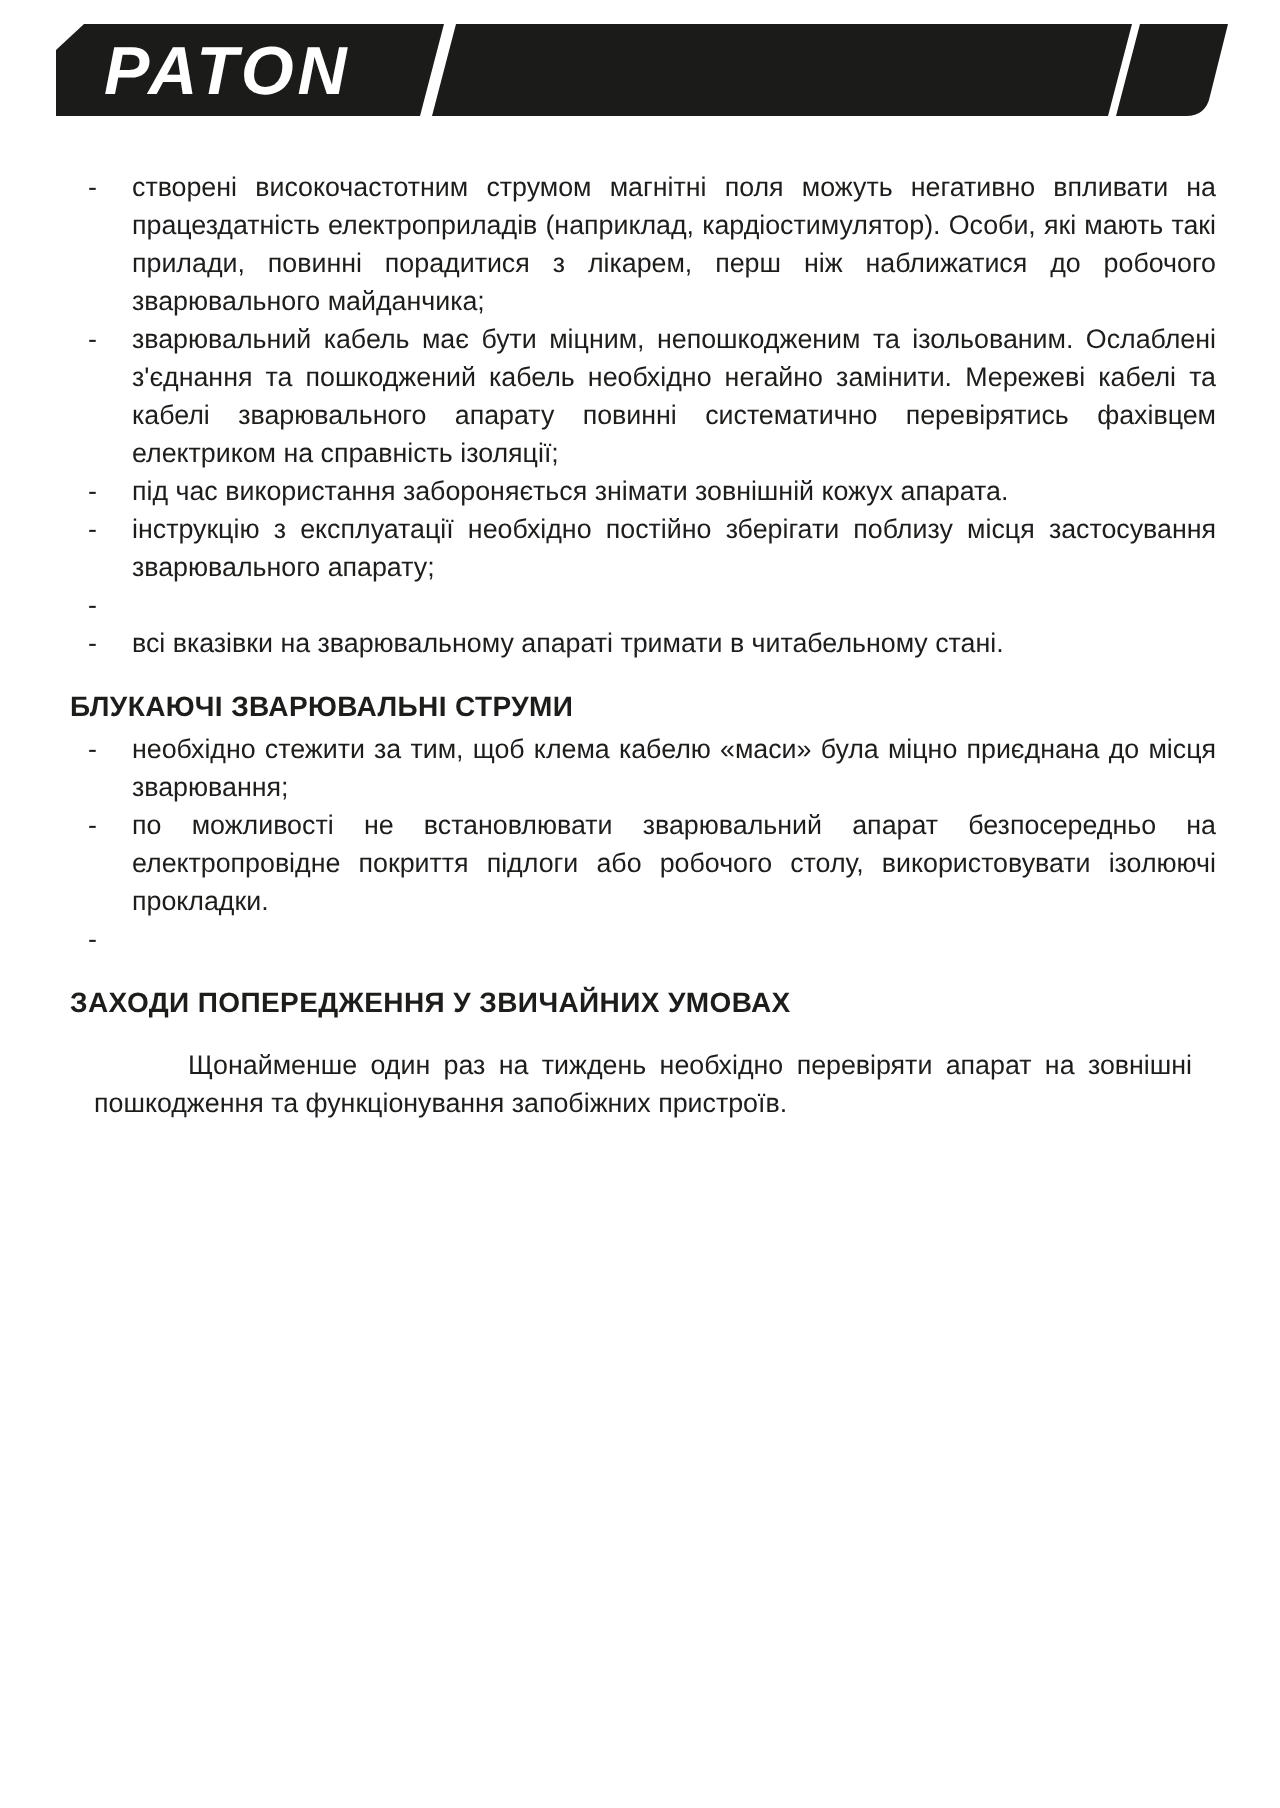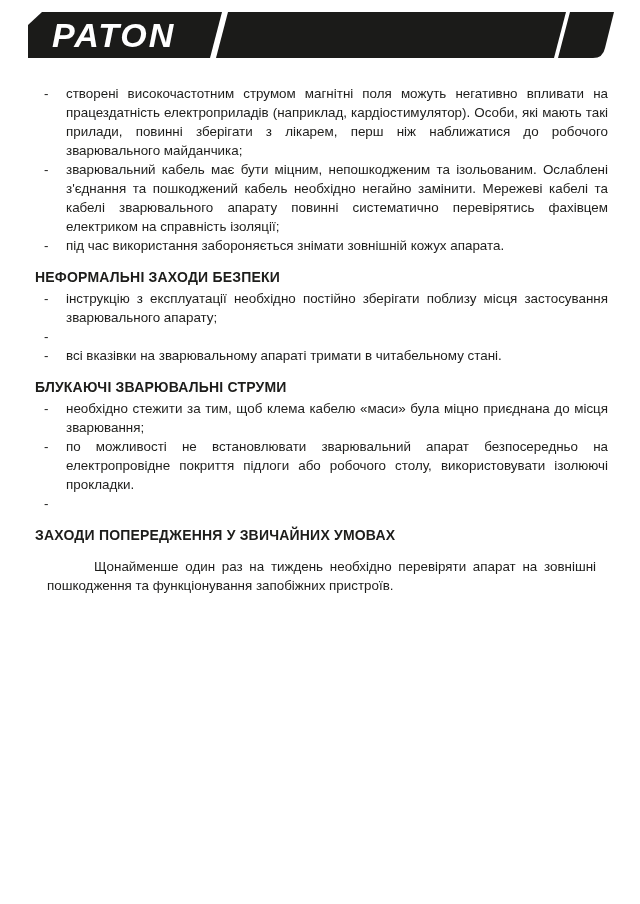--- a/index.html
+++ b/index.html
@@ -78,33 +78,32 @@
       <path d="M570 12 L614 12 L605 48 Q603 58 593 58 L558 58 Z" fill="#1b1b19"></path>
       <text class="logo-text" x="52" y="47" font-size="34" letter-spacing="2" fill="#ffffff">PATON</text>
     </svg>
   </div>
 
   <div class="content">
 
     <div class="bullet-list">
       <div class="bullet-item">
         <span class="dash">-</span>
-        <span>створені високочастотним струмом магнітні поля можуть негативно впливати на працездатність електроприладів (наприклад, кардіостимулятор). Особи, які мають такі прилади, повинні зберігати з лікарем, перш ніж наближатися до робочого зварювального майданчика;</span>
+        <span>створені високочастотним струмом магнітні поля можуть негативно впливати на працездатність електроприладів (наприклад, кардіостимулятор). Особи, які мають такі прилади, повинні порадитися з лікарем, перш ніж наближатися до робочого зварювального майданчика;</span>
       </div>
       <div class="bullet-item">
         <span class="dash">-</span>
         <span>зварювальний кабель має бути міцним, непошкодженим та ізольованим. Ослаблені з'єднання та пошкоджений кабель необхідно негайно замінити. Мережеві кабелі та кабелі зварювального апарату повинні систематично перевірятись фахівцем електриком на справність ізоляції;</span>
       </div>
       <div class="bullet-item">
         <span class="dash">-</span>
         <span>під час використання забороняється знімати зовнішній кожух апарата.</span>
       </div>
     </div>
 
-    <div class="section-heading">НЕФОРМАЛЬНІ ЗАХОДИ БЕЗПЕКИ</div>
     <div class="bullet-list">
       <div class="bullet-item">
         <span class="dash">-</span>
         <span>інструкцію з експлуатації необхідно постійно зберігати поблизу місця застосування зварювального апарату;</span>
       </div>
       <div class="bullet-item">
         <span class="dash">-</span>
       </div>
       <div class="bullet-item">
         <span class="dash">-</span>

